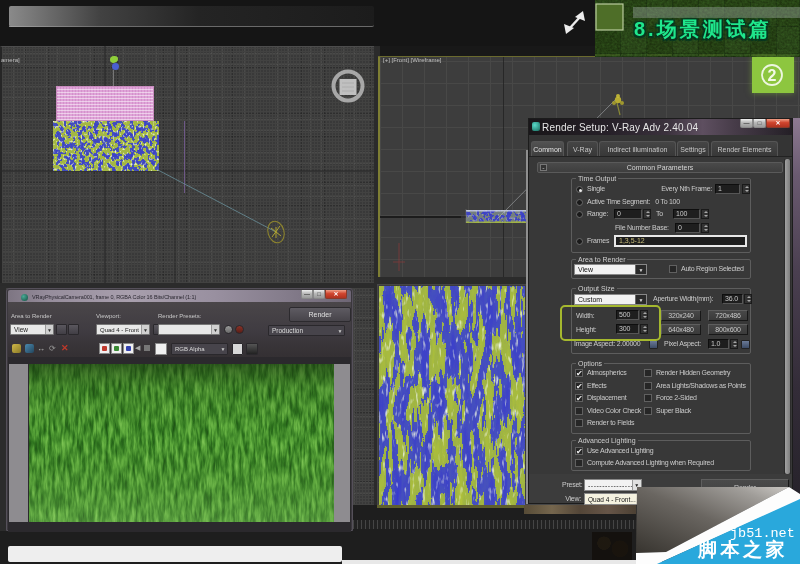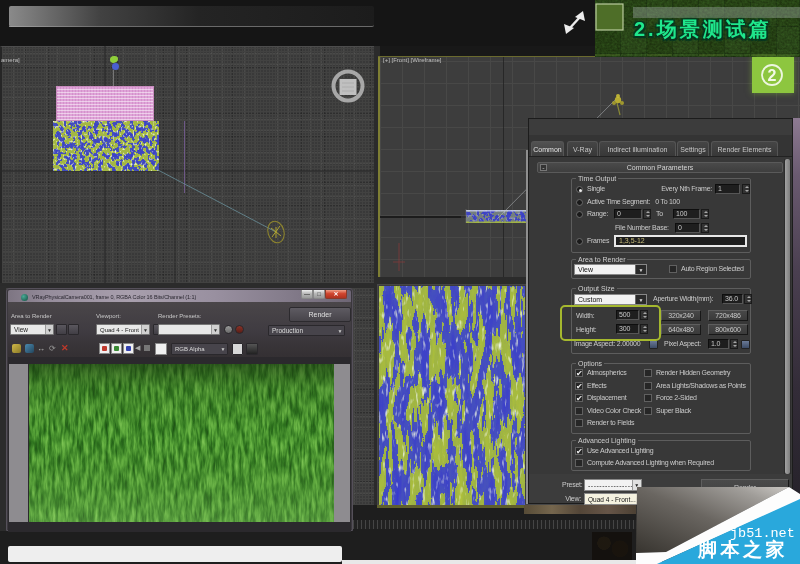--- a/index.html
+++ b/index.html
@@ -257,21 +257,21 @@
     <rect x="52" y="54" width="25" height="2" fill="#4a6322"></rect>
     <rect x="78" y="54" width="25" height="2" fill="#3a5520"></rect>
     <rect x="104" y="54" width="25" height="2" fill="#4a6322"></rect>
     <rect x="130" y="54" width="25" height="2" fill="#3a5520"></rect>
     <rect x="156" y="54" width="25" height="2" fill="#4a6322"></rect>
     <rect x="182" y="54" width="22" height="2" fill="#3a5520"></rect>
     <rect width="205" height="57" filter="url(#gmot)"></rect>
     <rect x="1" y="4" width="27" height="26" fill="#4e6e28" stroke="#b9cb9d" stroke-width="1.2"></rect>
   </svg></div>
   <div id="grassband" class="abs"></div>
-  <div id="gtitle" class="abs">2.场景测试篇</div>
+  <div id="gtitle" class="abs">8.场景测试篇</div>
   <div id="gsq" class="abs"><svg width="42" height="36" viewBox="0 0 42 36">
     <circle cx="20" cy="18" r="10" fill="none" stroke="#edf6e0" stroke-width="1.8"></circle>
     <text x="20" y="24" text-anchor="middle" font-family="Liberation Sans, sans-serif" font-size="16" font-weight="bold" fill="#f2f9e8">2</text>
   </svg></div>
   <div class="abs vplabel" style="left:1px;top:57px;">amera]</div>
   <div class="abs vplabel" style="left:383px;top:57px;">[+] [Front] [Wireframe]</div>
 
   <div id="vfbgap" class="abs"></div>
   <div id="vfb" class="abs">
     <div id="vfbTitle">
@@ -350,20 +350,35 @@
             </defs>
         <rect width="305" height="158" fill="#3f7c2c" filter="url(#fgrass)"></rect>
         <rect width="305" height="158" fill="url(#gshade)"></rect>
       </svg></div>
     </div>
   </div>
 
   <div id="dlgShadow" class="abs"></div>
   <div id="dlgEdge" class="abs"></div>
   <div id="dlg" class="abs">
+    <div id="dlgTitle">
+      <div class="ico"></div>
+      <div class="ttl">Render Setup: V-Ray Adv 2.40.04</div>
+      <div class="wbtns">
+          <div class="wb min">
+            <span>—</span>
+          </div>
+          <div class="wb max">
+            <span>□</span>
+          </div>
+          <div class="wb cls">
+            <span>✕</span>
+          </div>
+        </div>
+    </div>
     <div id="dlgTabs">
       <div class="tab act" style="left:2px;width:33px;">Common</div>
       <div class="tab" style="left:38px;width:31px;">V-Ray</div>
       <div class="tab" style="left:70px;width:77px;">Indirect illumination</div>
       <div class="tab" style="left:148px;width:32px;">Settings</div>
       <div class="tab" style="left:182px;width:67px;">Render Elements</div>
     </div>
     <div id="dlgBody">
       <div id="rollHead"><b>-</b>Common Parameters</div>
 

